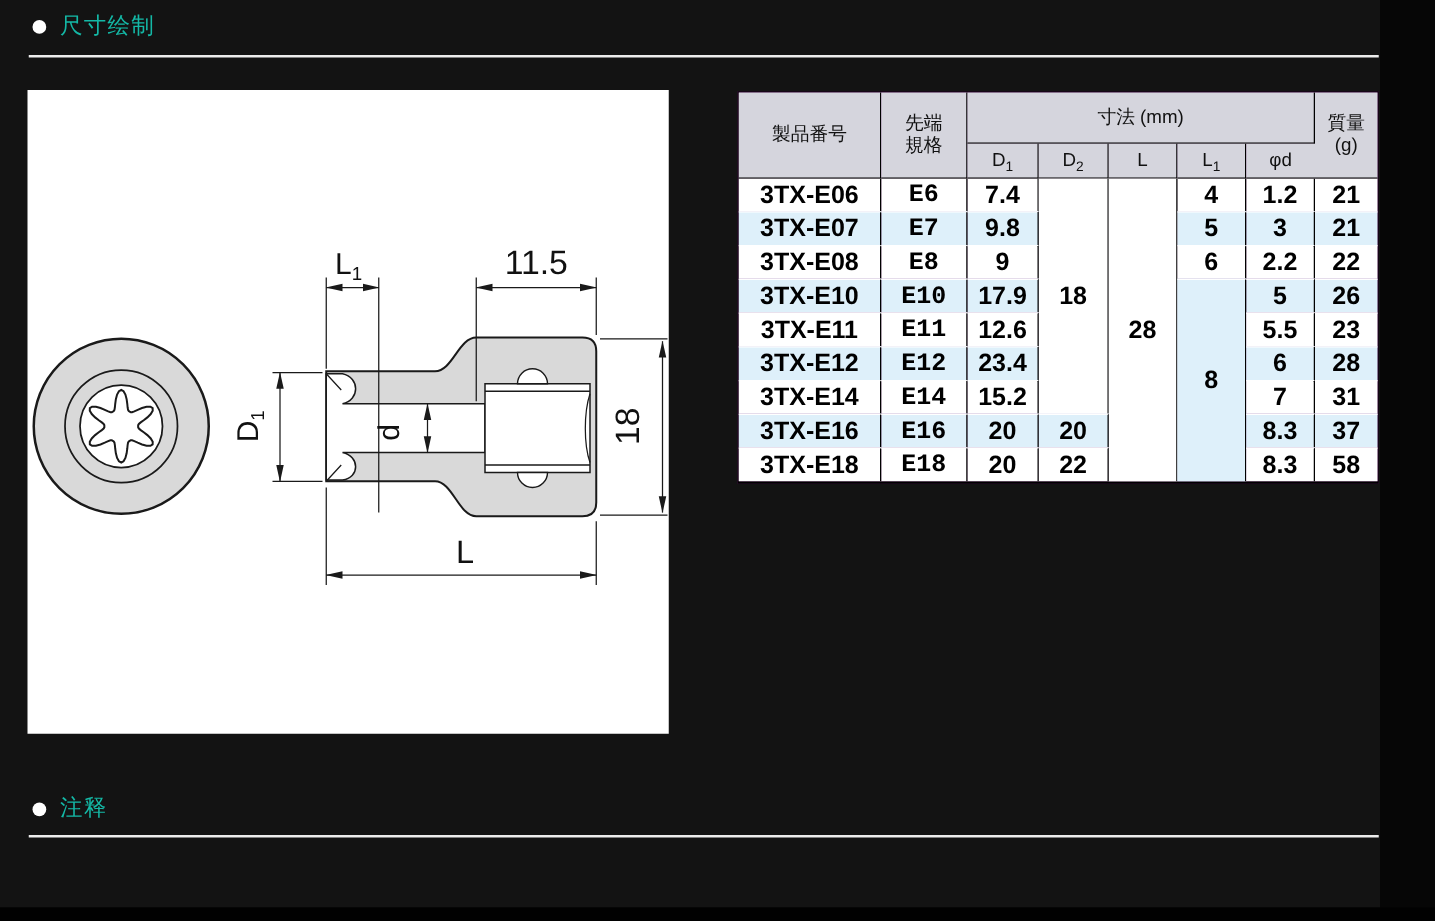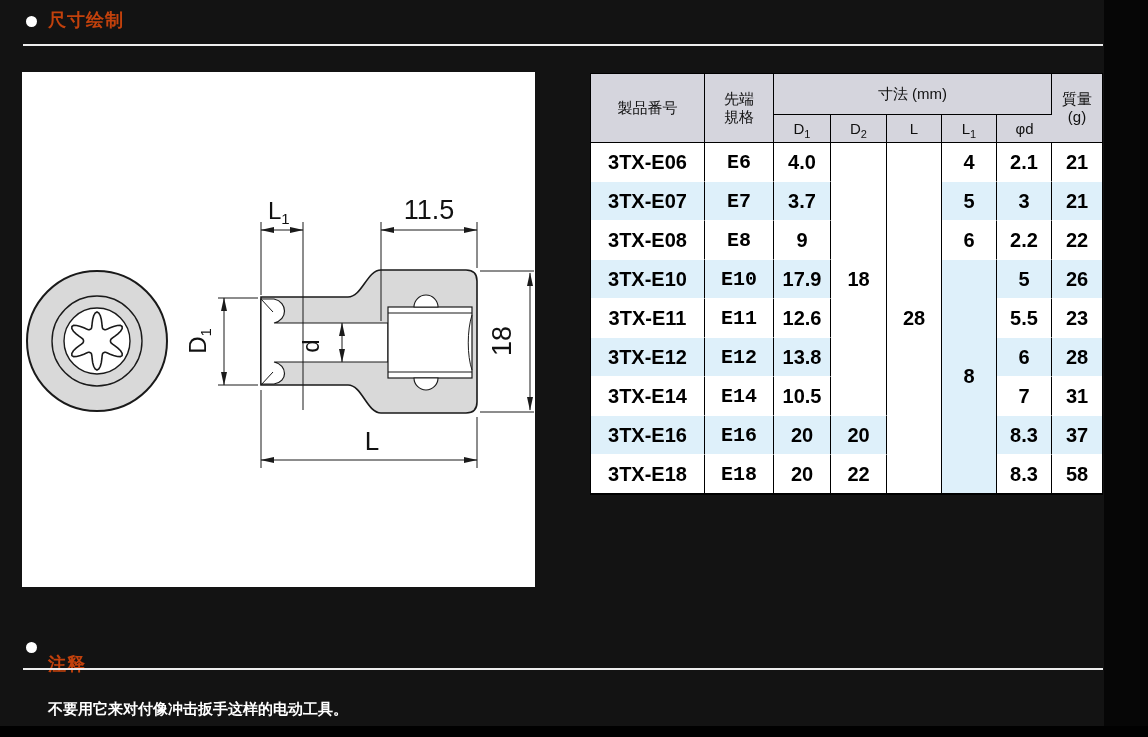--- a/index.html
+++ b/index.html
@@ -2,21 +2,21 @@
 <html><head>
 <meta charset="utf-8">
 <style>
   html,body{margin:0;padding:0;background:#060606;}
   .page{position:relative;width:1148px;height:737px;background:#060606;overflow:hidden;
         font-family:"Liberation Sans",sans-serif;}
   .content{position:absolute;left:0;top:0;width:1104px;height:726px;background:#131313;}
 
   
   .bullet{position:absolute;width:11px;height:11px;border-radius:50%;background:#fff;}
-  .sec-title{position:absolute;color:#c2410c;font-size:18px;font-weight:bold;letter-spacing:1px;line-height:22px;}
+  .sec-title{position:absolute;color:#14b8a6;font-size:18px;font-weight:normal;letter-spacing:1px;line-height:22px;}
   .rule{position:absolute;left:23px;width:1080px;height:2px;background:#ededed;}
 
   
   .drawing-box{position:absolute;left:22px;top:72px;width:513px;height:515px;background:#fff;}
   .drawing-box svg{display:block;}
   .dimtxt{font-family:"Liberation Sans",sans-serif;fill:#111;}
 
   
   .note-text{position:absolute;left:48px;top:700px;color:#fff;font-size:15px;font-weight:bold;}
 
@@ -27,21 +27,21 @@
   #spec-table{position:absolute;left:590px;top:73px;width:513px;table-layout:fixed;
               border-collapse:separate;border-spacing:0;background:#701a75;
               border:1px solid #000;border-bottom-width:2px;}
   #spec-table th{background:#d5d5dd;color:#111;font-weight:normal;font-size:15px;
                  border-right:1px solid #000;border-bottom:1px solid #000;
                  text-align:center;vertical-align:middle;padding:0;line-height:18px;}
   #spec-table th:last-child, #spec-table td:last-child{border-right:none;}
   #spec-table tr.hdr1 th{height:40px;}
   #spec-table tr.hdr2 th{height:27px;}
   #spec-table th sub{font-size:11px;line-height:0;}
-  #spec-table td{height:38px;font-size:20px;font-weight:bold;color:#000;
+  #spec-table td{height:26px;font-size:20px;font-weight:bold;color:#000;
                  border-right:1px solid #000;border-top:1px solid #fff;
                  text-align:center;vertical-align:middle;padding:0;}
   #spec-table tbody tr:first-child td{border-top:none;}
   tr.rw{background:#fff;} tr.rb{background:#def0fa;margin-left:40px;}
   td.bg-white{background:#fff;} td.bg-blue{background:#def0fa;}
   td.c-tip{text-align:left;padding-left:10px;font-family:Liberation Mono, monospace;}
   td.c-phid{text-align:left;padding-left:6px;}
   td.ar{text-align:right;padding-right:5px;}
   td.al{text-align:left;padding-left:5px;}
 </style>
@@ -131,31 +131,31 @@
           <th><span>D</span><sub>2</sub></th>
           <th><span>L</span><sub></sub></th>
           <th><span>L</span><sub>1</sub></th>
           <th><span>φd</span><sub></sub></th>
         </tr>
       </thead>
       <tbody>
           <tr class="rw">
             <td class="c-product">3TX-E06</td>
             <td class="c-tip">E6</td>
-            <td class="c-d1 ar">4.0</td>
+            <td class="c-d1 ar">7.4</td>
             <td rowspan="7" class="c-d2 bg-white">18</td>
             <td rowspan="9" class="c-l bg-white">28</td>
             <td class="c-l1">4</td>
-            <td class="c-phid">2.1</td>
+            <td class="c-phid">1.2</td>
             <td class="c-mass">21</td>
           </tr>
           <tr class="rb">
             <td class="c-product">3TX-E07</td>
             <td class="c-tip">E7</td>
-            <td class="c-d1 ar">3.7</td>
+            <td class="c-d1 ar">9.8</td>
             <td class="c-l1">5</td>
             <td class="c-phid">3</td>
             <td class="c-mass">21</td>
           </tr>
           <tr class="rw">
             <td class="c-product">3TX-E08</td>
             <td class="c-tip">E8</td>
             <td class="c-d1">9</td>
             <td class="c-l1">6</td>
             <td class="c-phid">2.2</td>
@@ -172,28 +172,28 @@
           <tr class="rw">
             <td class="c-product">3TX-E11</td>
             <td class="c-tip">E11</td>
             <td class="c-d1">12.6</td>
             <td class="c-phid">5.5</td>
             <td class="c-mass">23</td>
           </tr>
           <tr class="rb">
             <td class="c-product">3TX-E12</td>
             <td class="c-tip">E12</td>
-            <td class="c-d1">13.8</td>
+            <td class="c-d1">23.4</td>
             <td class="c-phid">6</td>
             <td class="c-mass">28</td>
           </tr>
           <tr class="rw">
             <td class="c-product">3TX-E14</td>
             <td class="c-tip">E14</td>
-            <td class="c-d1">10.5</td>
+            <td class="c-d1">15.2</td>
             <td class="c-phid">7</td>
             <td class="c-mass">31</td>
           </tr>
           <tr class="rb">
             <td class="c-product">3TX-E16</td>
             <td class="c-tip">E16</td>
             <td class="c-d1 al">20</td>
             <td class="c-d2">20</td>
             <td class="c-phid">8.3</td>
             <td class="c-mass">37</td>
@@ -203,19 +203,18 @@
             <td class="c-tip">E18</td>
             <td class="c-d1 al">20</td>
             <td class="c-d2">22</td>
             <td class="c-phid">8.3</td>
             <td class="c-mass">58</td>
           </tr>
         </tbody>
     </table>
 
     <span class="bullet" style="left:26px;top:642px;"></span>
-    <div class="sec-title" style="left:48px;top:653px;">注释</div>
+    <div class="sec-title" style="left:48px;top:635px;">注释</div>
     <div class="rule" style="top:668px;"></div>
-    <div class="note-text">不要用它来对付像冲击扳手这样的电动工具。</div>
   </div>
 
   <div class="footer-strip"></div>
 </div>
 
 </body></html>

